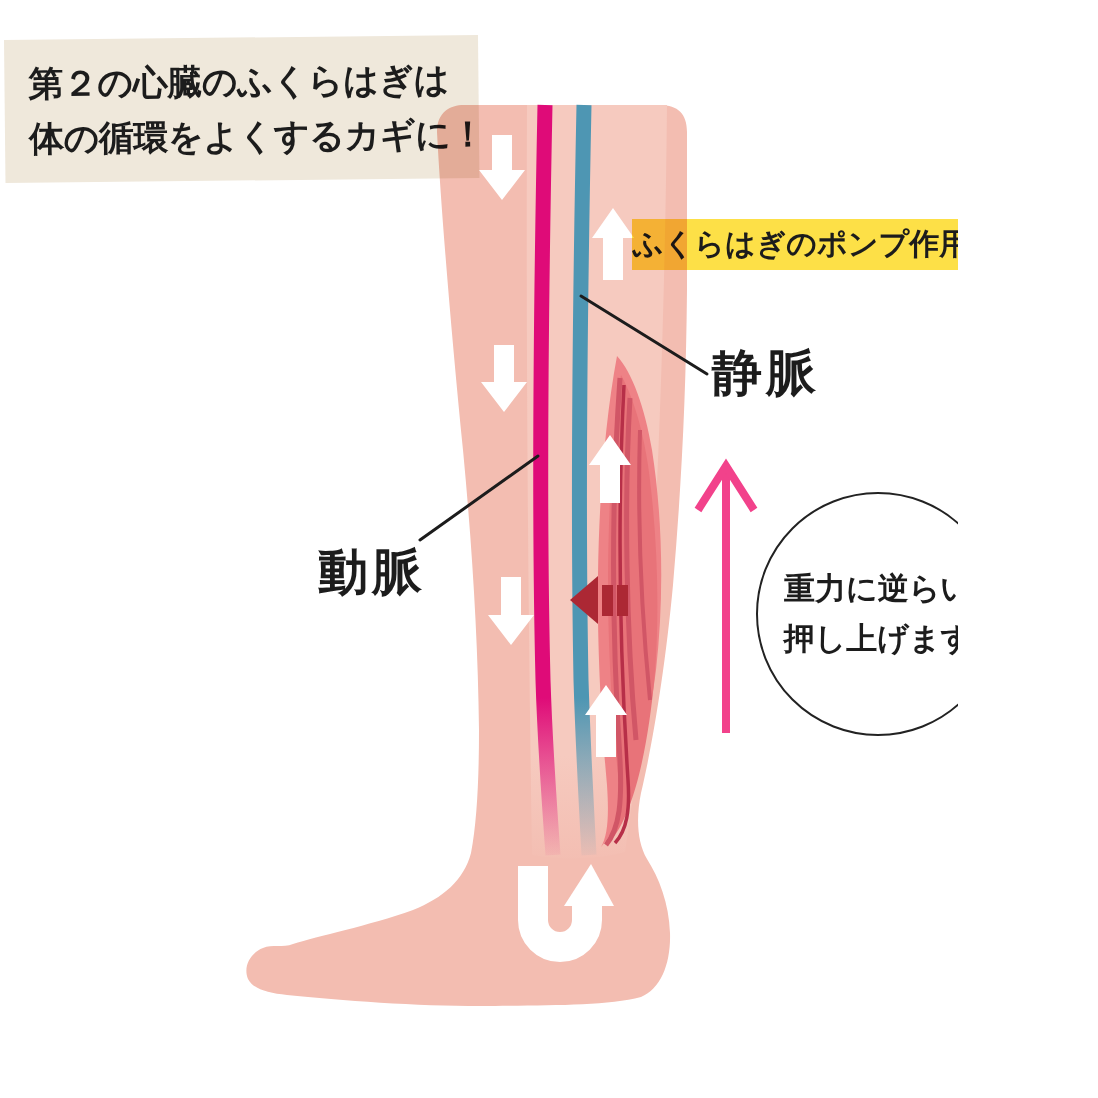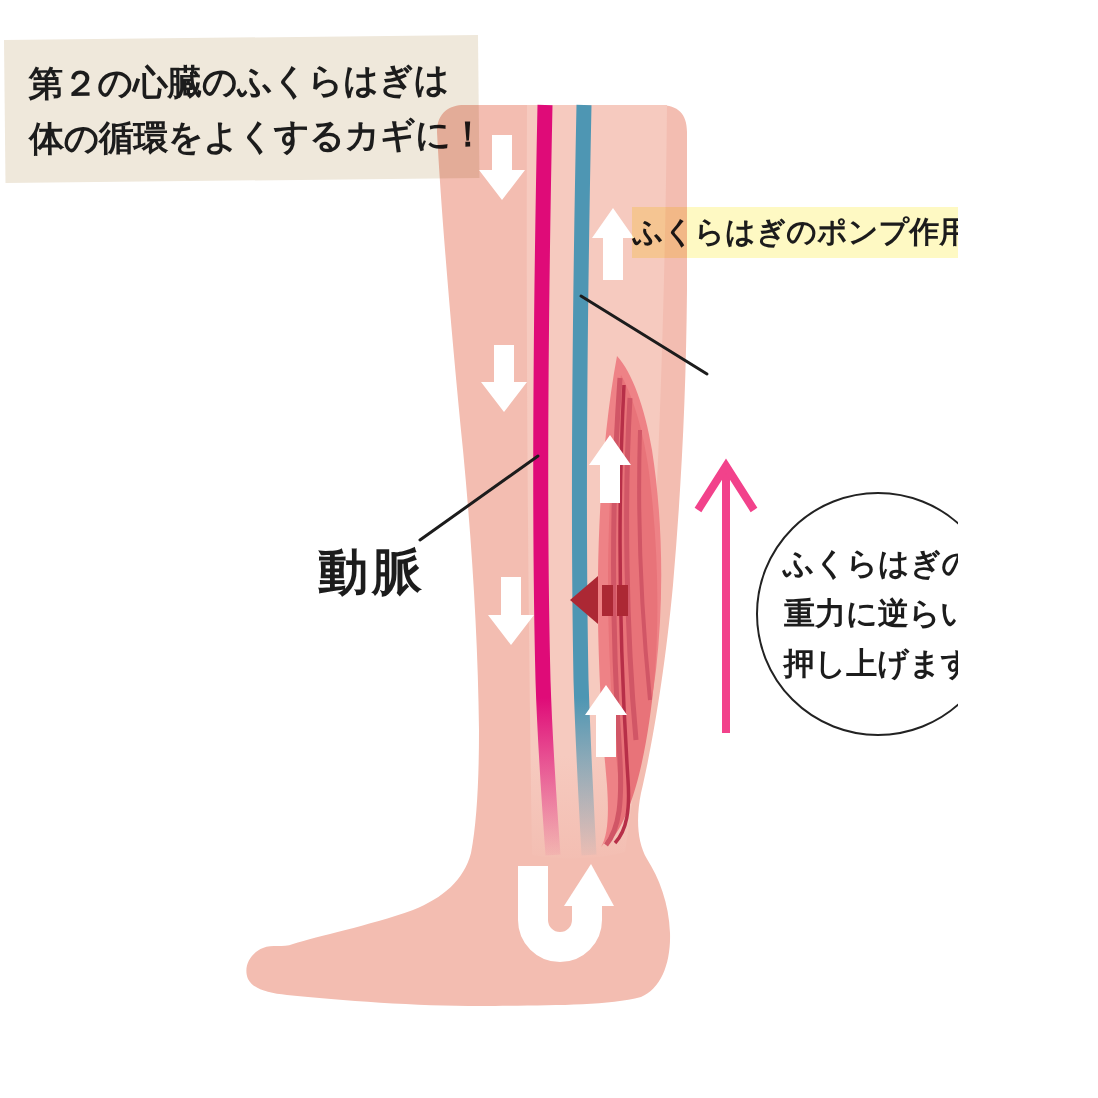--- a/index.html
+++ b/index.html
@@ -142,24 +142,24 @@
 
     <path fill="none" stroke-width="3" stroke-linecap="round" d="M 581,296 L 707,374" stroke="#1C1C1C"></path>
     <path fill="none" stroke-width="3" stroke-linecap="round" d="M 538,456 L 420,540" stroke="#1C1C1C"></path>
   </svg>
 
   <div class="overlay title-box" style="background-color: rgb(239, 232, 219);">
     <div class="tline">第２の心臓のふくらはぎは</div>
     <div class="tline">体の循環をよくするカギに！</div>
   </div>
 
-  <div class="overlay pump-label" style="background-color: #fef9c3;">ふくらはぎのポンプ作用</div>
+  <div class="overlay pump-label" style="background-color: #fde047; margin-top: 12px;">ふくらはぎのポンプ作用</div>
 
+  <div class="overlay big-label vein-label">静脈</div>
 
   <div class="overlay big-label artery-label">動脈</div>
 
   <div class="overlay note-circle">
-    <div class="nline">ふくらはぎの</div>
     <div class="nline">重力に逆らい</div>
     <div class="nline">押し上げます</div>
   </div>
 
 </div>
 
 </body></html>

